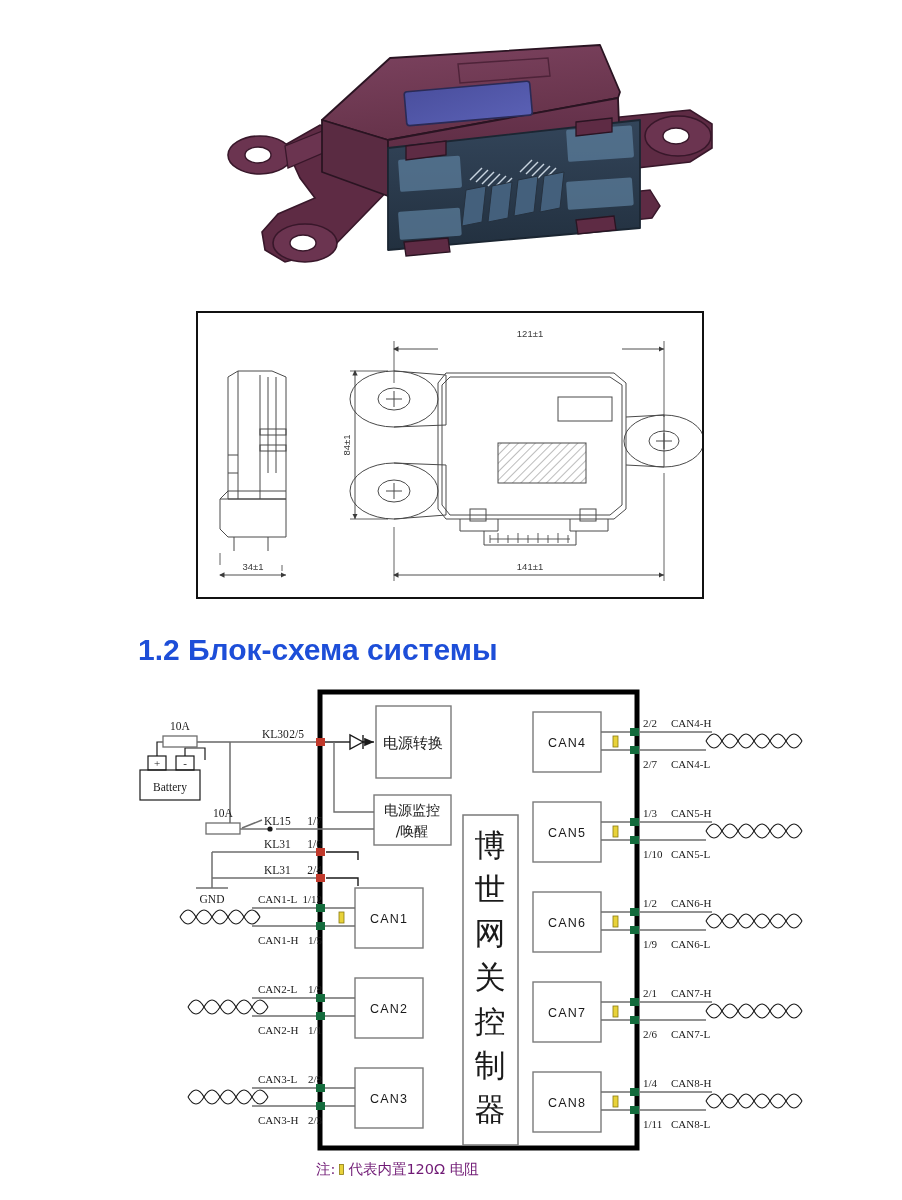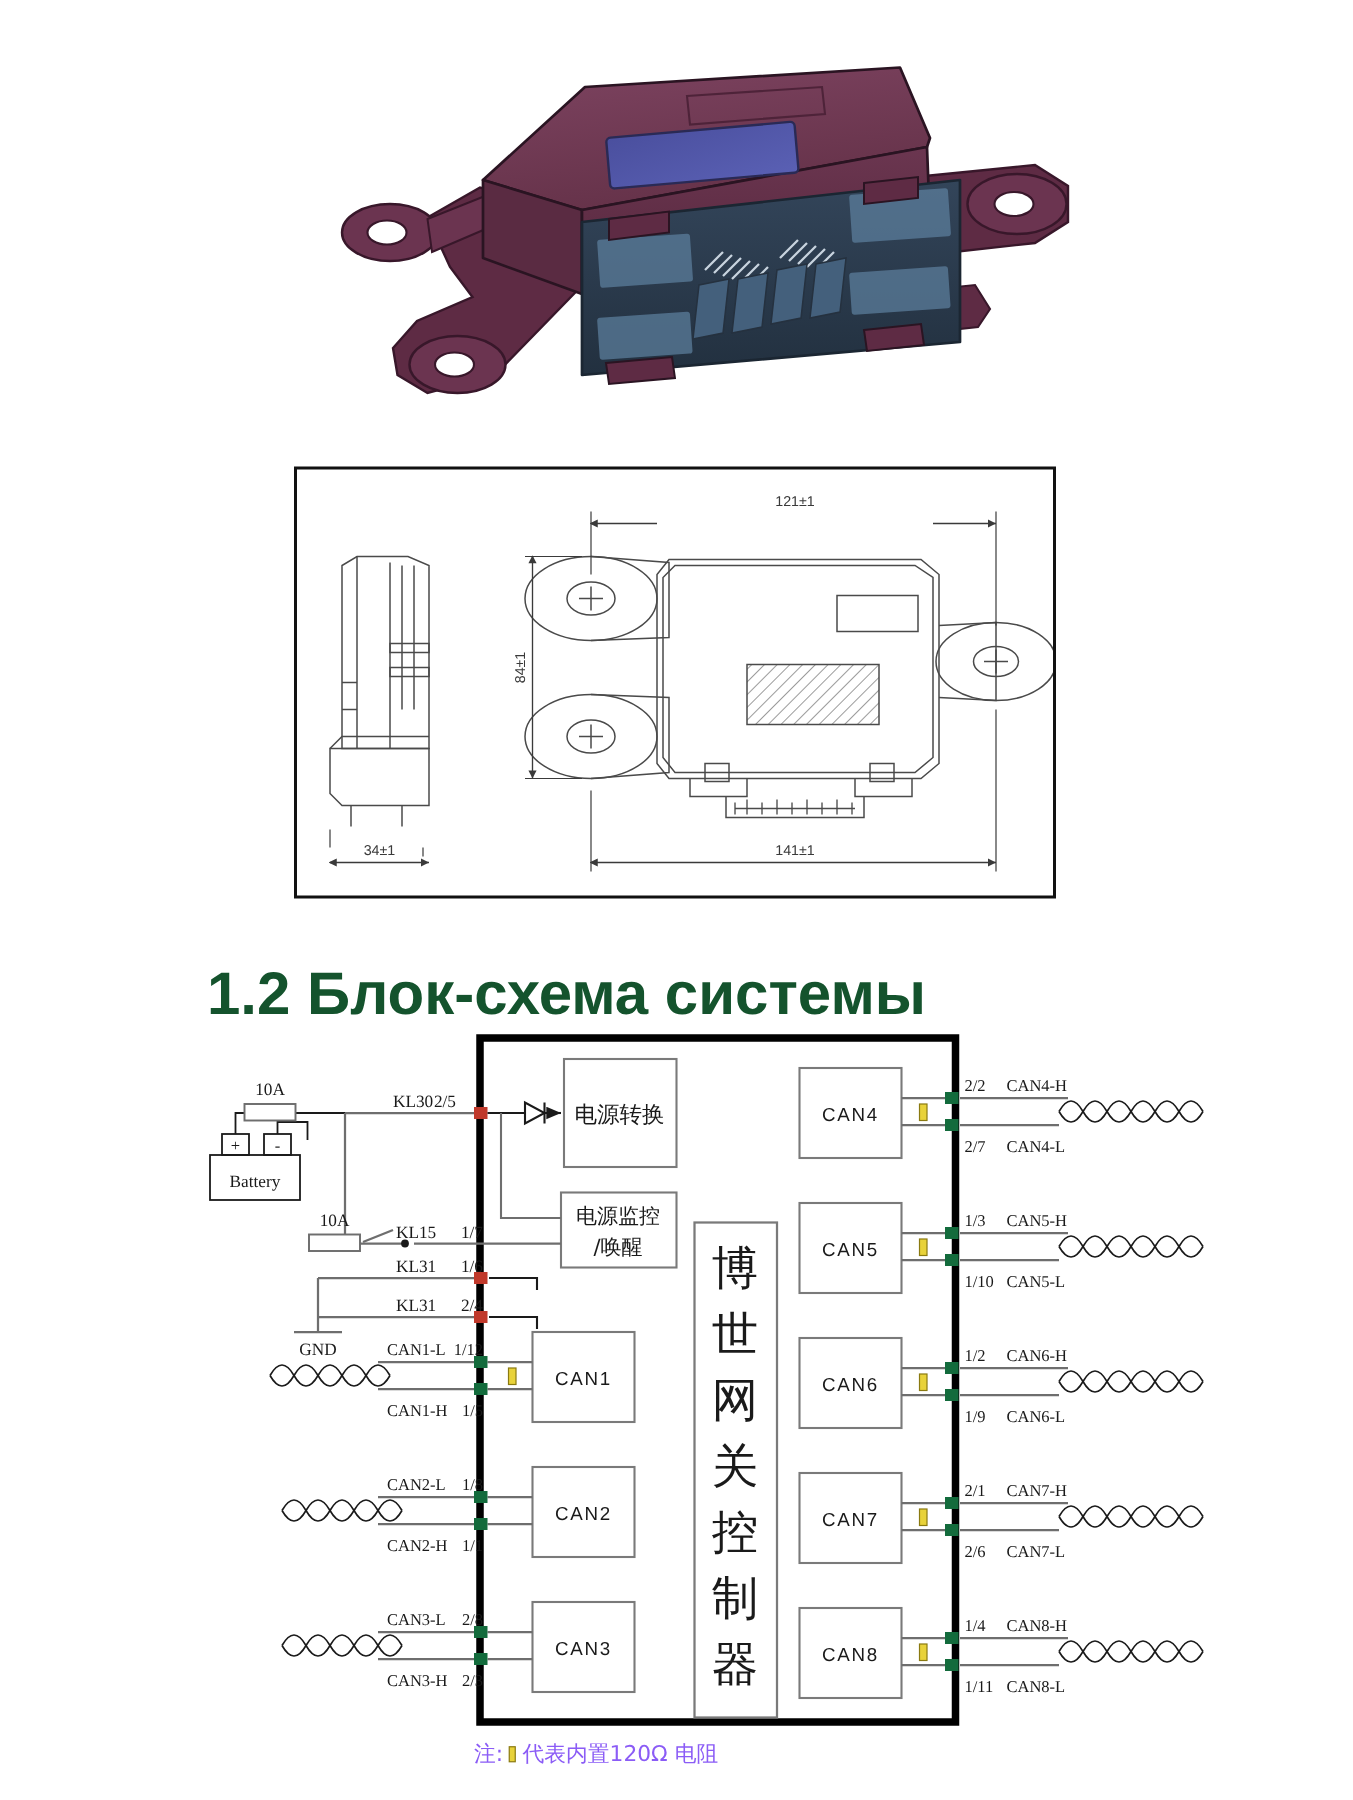--- a/index.html
+++ b/index.html
@@ -37,42 +37,42 @@
     background: #fff;
     box-sizing: border-box;
   }
 
   
   #section-heading {
     position: absolute;
     left: 138px; top: 608px;
     font-family: "Liberation Sans", "DejaVu Sans", sans-serif;
     font-weight: bold;
-    font-size: 40px;
-    color: #14532d;
+    font-size: 30px;
+    color: #1d4ed8;
     letter-spacing: 0px;
     white-space: nowrap;
   }
 
   
   #block-diagram {
     position: absolute;
     left: 0; top: 660px;
     width: 902px; height: 540px;
   }
 
   .bd-svg { display:block; }
 
   
   #diagram-footnote {
     position: absolute;
     left: 316px; top: 1160px;
     font-family: "DejaVu Sans", "Liberation Sans", sans-serif;
     font-size: 14.5px;
-    color: #8b5cf6;
+    color: #701a75;
     white-space: nowrap;
   }
   #diagram-footnote .res-glyph {
     display: inline-block;
     width: 7px; height: 13px;
     vertical-align: -2px;
     margin: 0 3px;
   }
 </style>
 </head>

